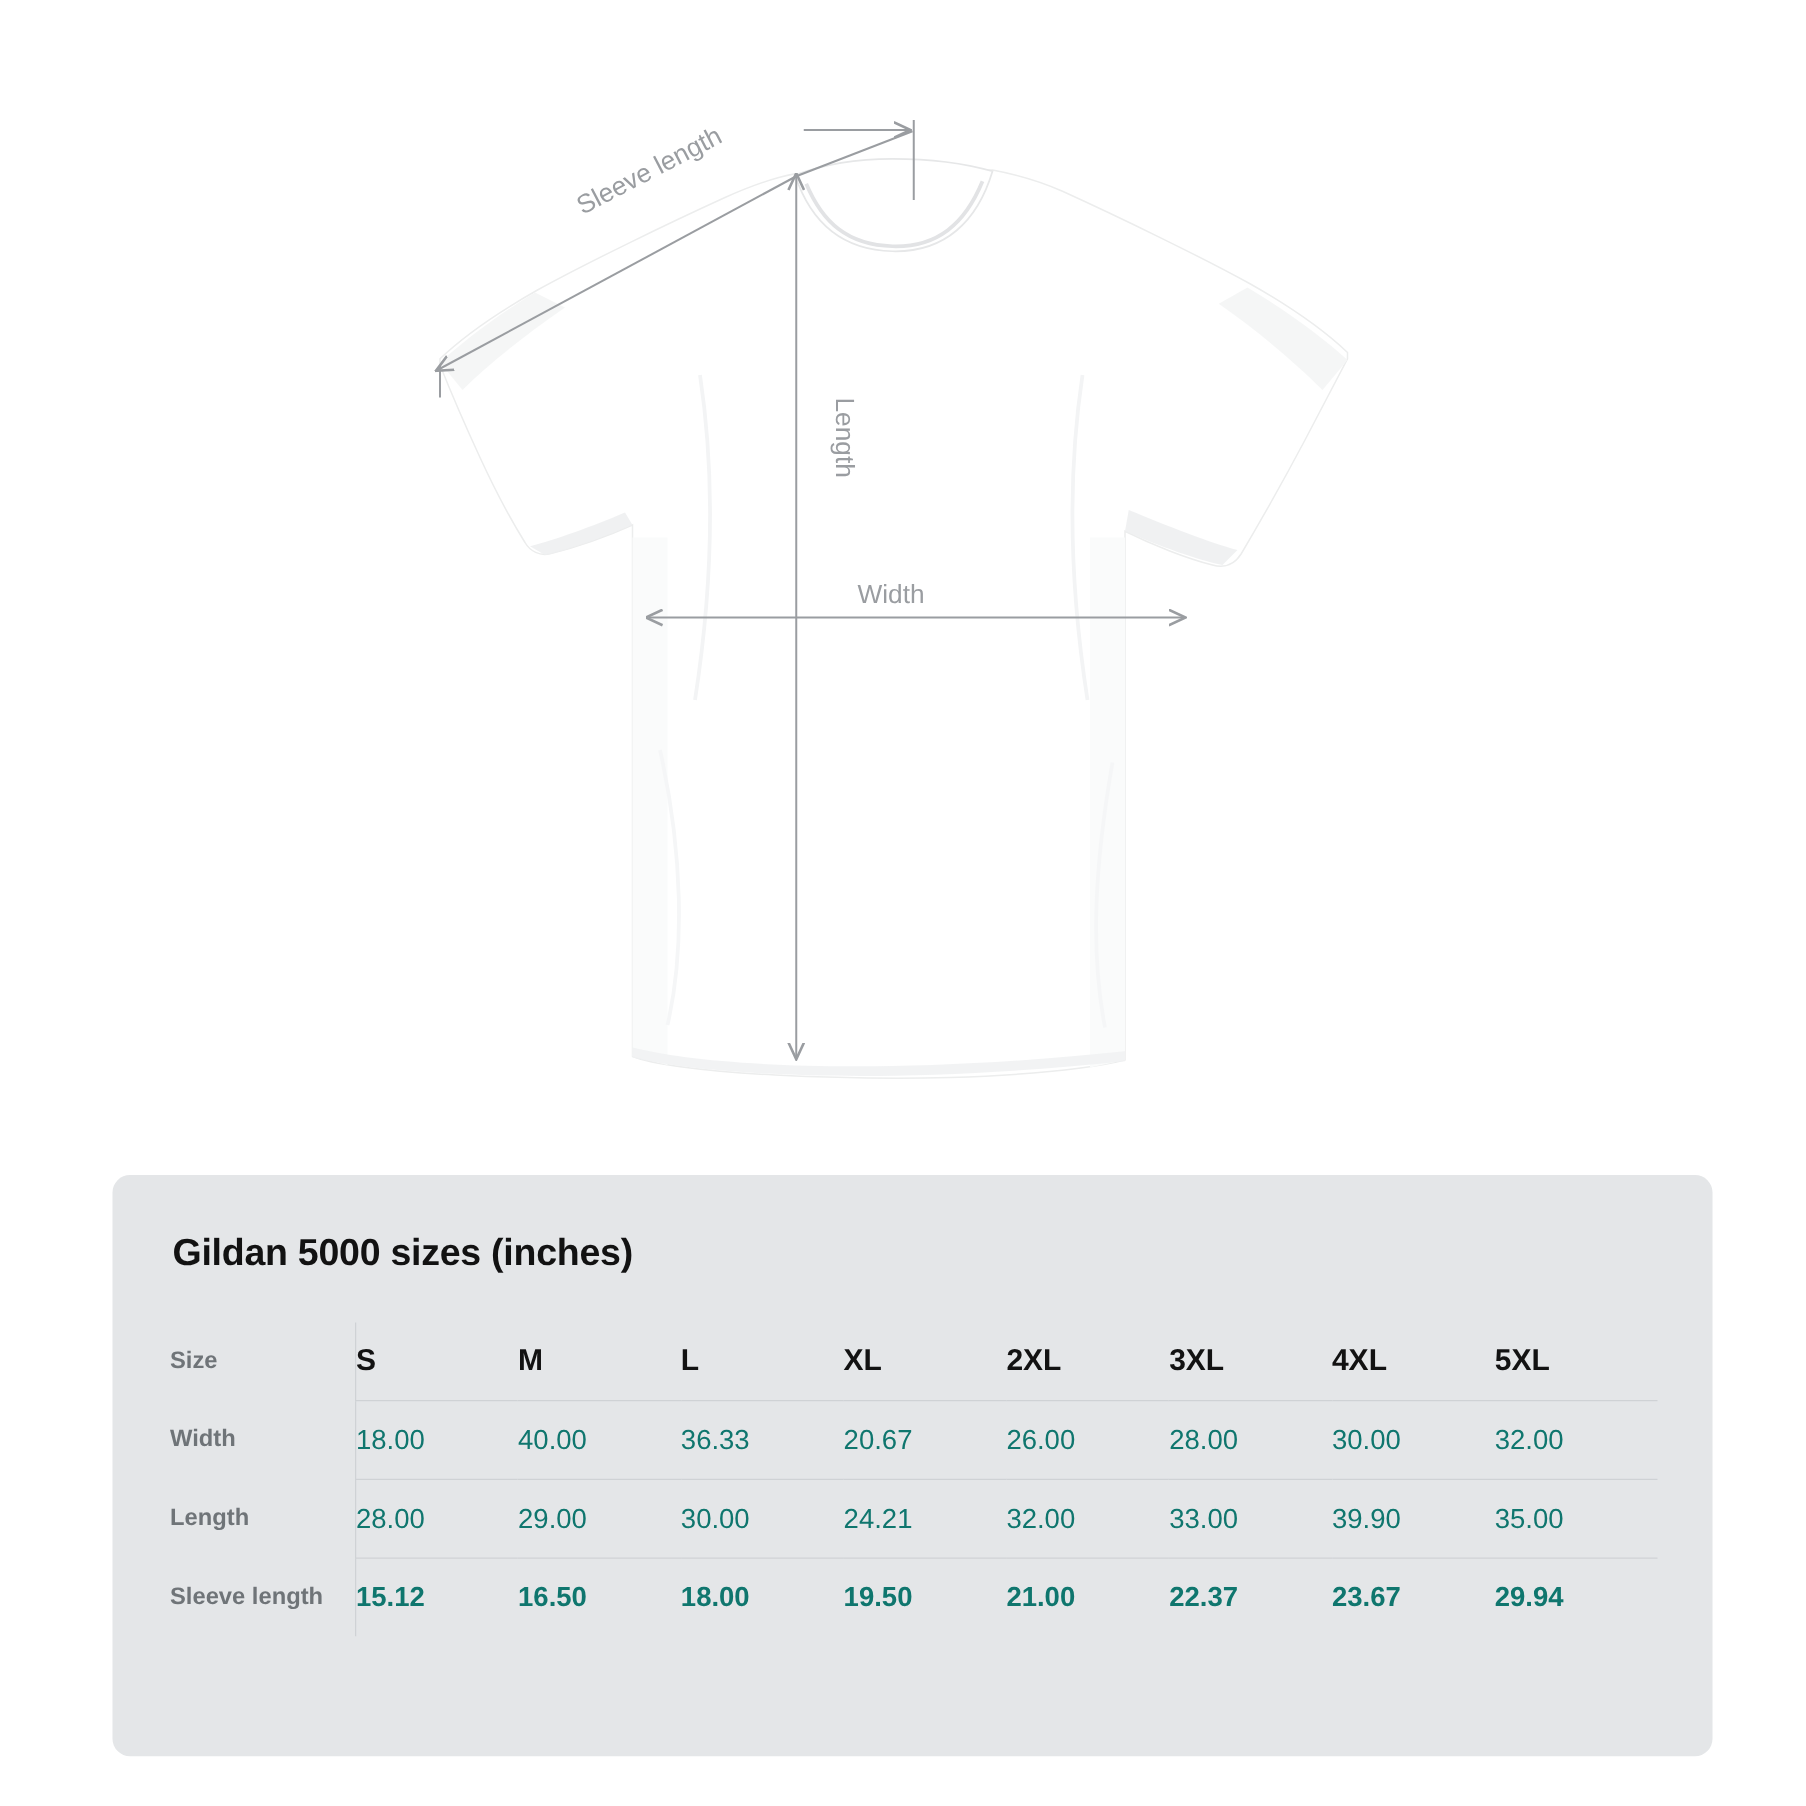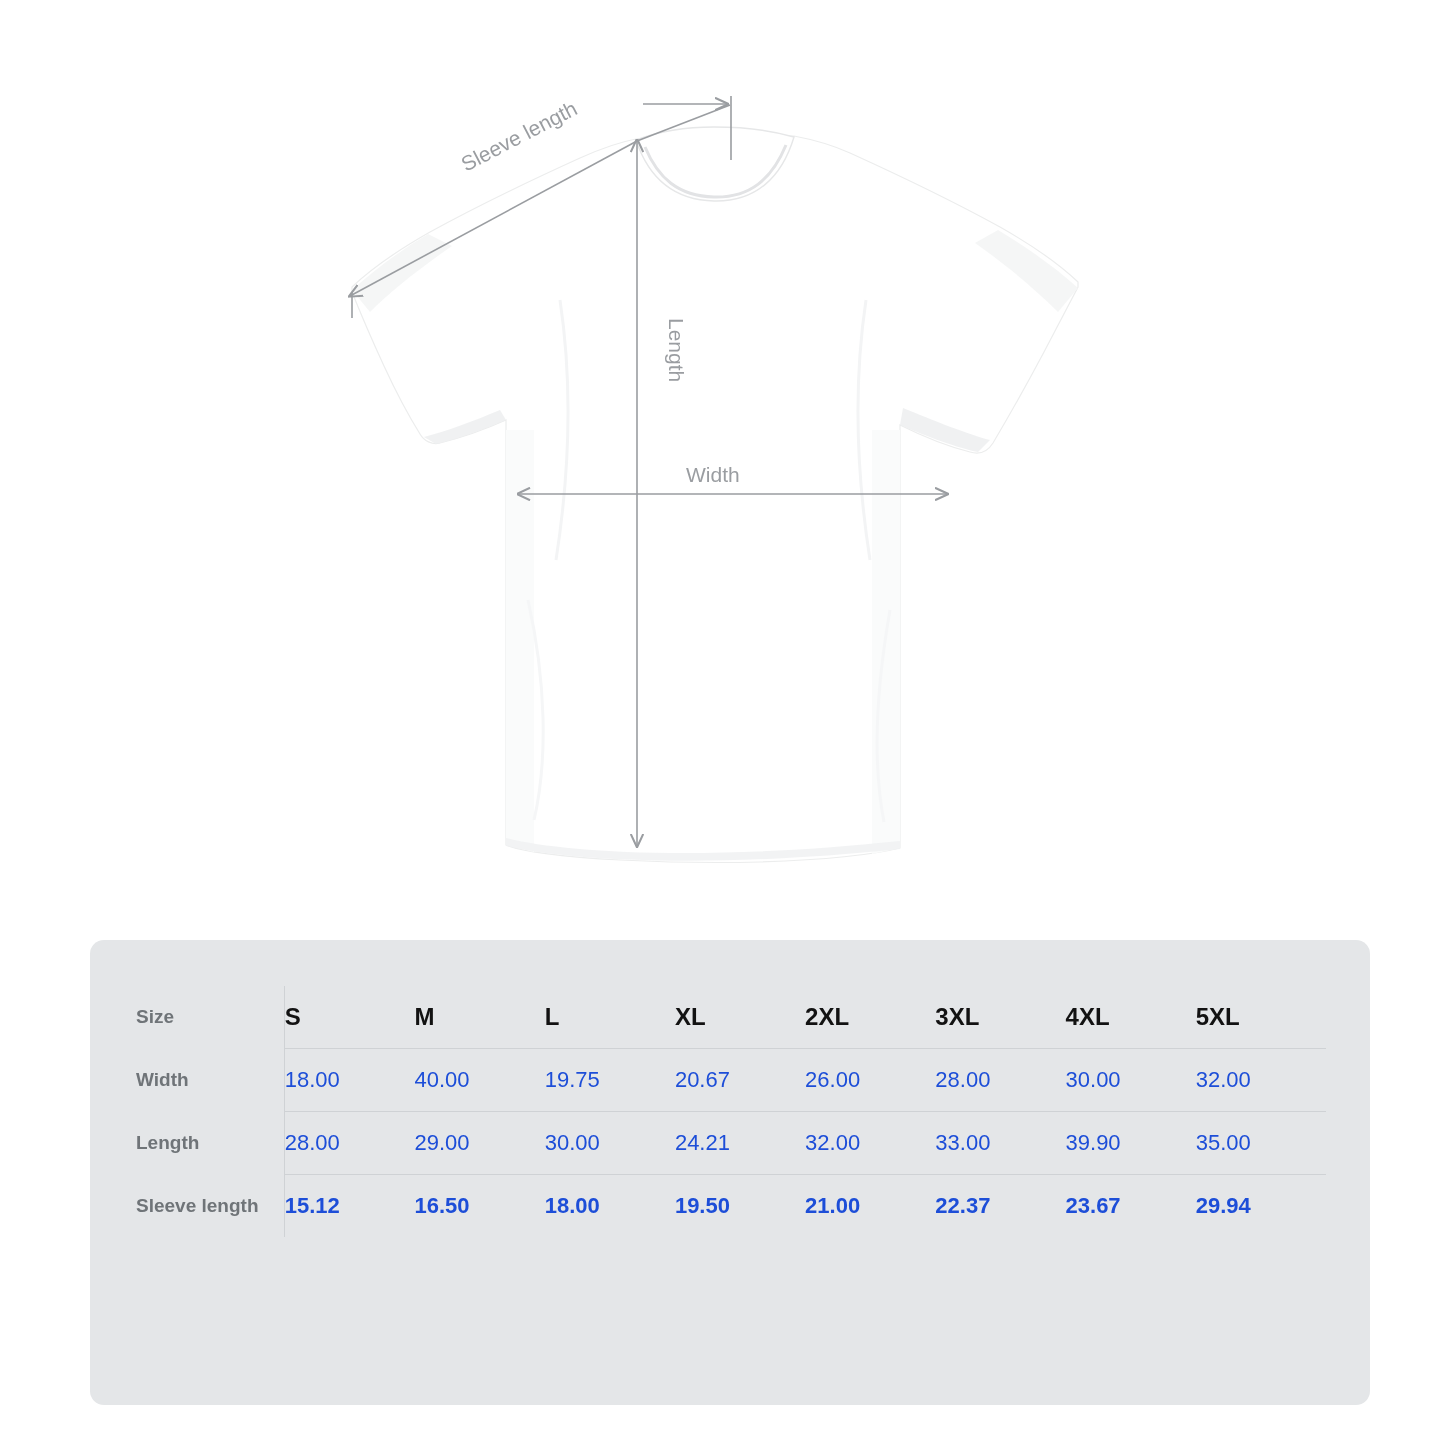--- a/index.html
+++ b/index.html
@@ -67,21 +67,21 @@
     font-weight: bold;
     color: #6f7478;
     padding-right: 14px;
     line-height: 1.25;
     margin-left: 18px;
   }
   .rh.two-line { line-height: 1.22; }
 
   .cell {
     font-size: 22px;
-    color: #1d4ed8;
+    color: #0f766e;
     padding-left: 24px;
     border-bottom: 1px solid #cfd2d5;
     border-left: 1px solid #cfd2d5;
     height: 62px;
   }
   .cell.head {
     font-size: 24px;
     font-weight: bold;
     color: #121212;
   }
@@ -174,20 +174,21 @@
 
     <text x="466" y="172" transform="rotate(-27.5 466 172)" font-family="Liberation Sans, sans-serif" font-size="21" fill="#9a9da1" id="lbl-sleeve">Sleeve length</text>
 
     <text x="669" y="318" transform="rotate(90 669 318)" font-family="Liberation Sans, sans-serif" font-size="21" fill="#9a9da1" id="lbl-length">Length</text>
 
     <text x="686" y="482" font-family="Liberation Sans, sans-serif" font-size="21" fill="#9a9da1" id="lbl-width">Width</text>
   </svg>
 </div>
 
 <div id="size-card">
+  <div id="chart-title">Gildan 5000 sizes (inches)</div>
 
   <table class="size-table">
     <colgroup>
       <col class="rowhead">
         <col class="datacol">
         <col class="datacol">
         <col class="datacol">
         <col class="datacol">
       <col class="datacol">
         <col class="datacol">
@@ -205,21 +206,21 @@
         <td class="cell head">3XL</td>
         <td class="cell head">4XL</td>
         <td class="cell head">5XL</td>
       </tr>
     </thead>
     <tbody>
       <tr>
         <th class="rh rowhead-cell">Width</th>
         <td class="cell">18.00</td>
         <td class="cell">40.00</td>
-        <td class="cell">19.75</td>
+        <td class="cell">36.33</td>
         <td class="cell">20.67</td>
         <td class="cell">26.00</td>
         <td class="cell">28.00</td>
         <td class="cell">30.00</td>
         <td class="cell">32.00</td>
       </tr>
       <tr>
         <th class="rh rowhead-cell">Length</th>
         <td class="cell">28.00</td>
         <td class="cell">29.00</td>

